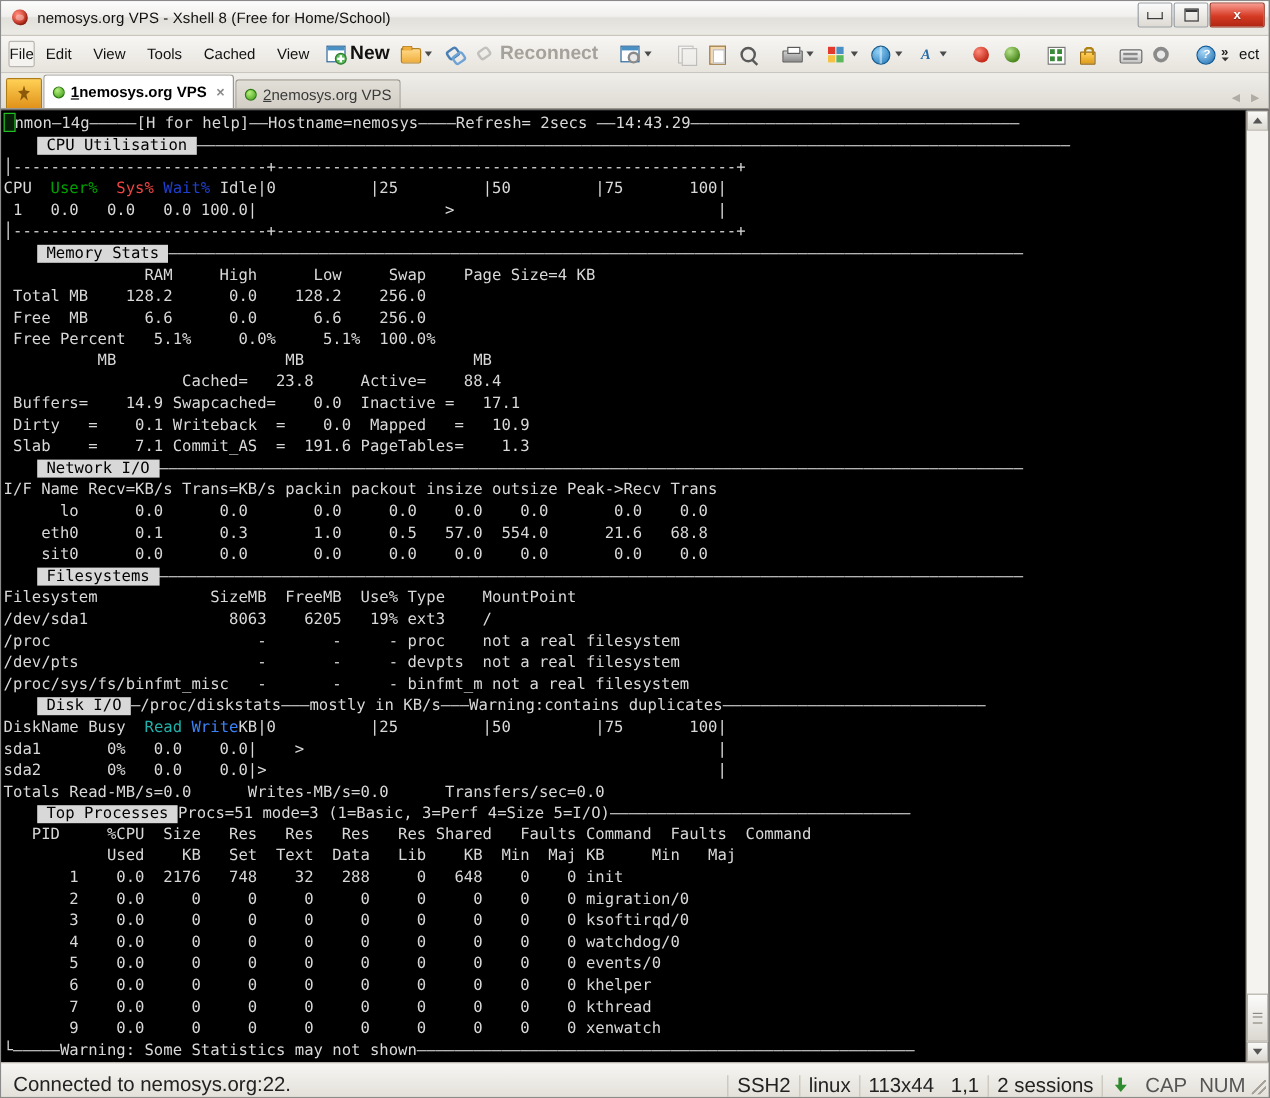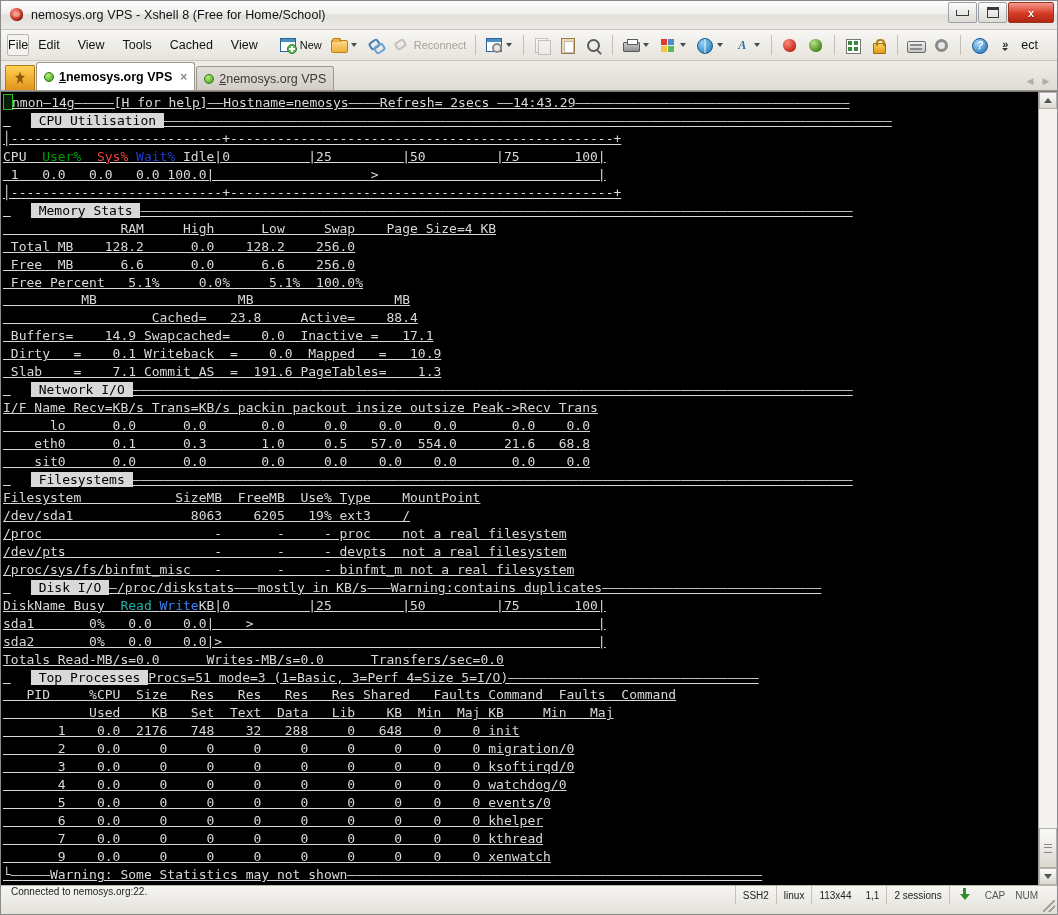--- a/index.html
+++ b/index.html
@@ -69,21 +69,21 @@
     padding-left:6px;
   }
   .menuitem{
     padding:4px 9px;font-size:12.5px;color:#111;cursor:default;white-space:nowrap;
   }
   .menuitem.first{
     border:1px solid #b9b6af;background:#f4f3f0;border-radius:2px;padding:3px 0;
   }
   .sep{width:1px;height:20px;background:#c3c0b9;margin:0 5px;}
   .tbbtn{display:flex;align-items:center;padding:2px 4px;cursor:default;white-space:nowrap;}
-  .tbbtn .lbl{font-size:11px;color:#111;margin-left:3px;}
+  .tbbtn .lbl{font-size:16px;color:#111;margin-left:3px;font-weight:bold;}
   .tbbtn.disabled .lbl{color:#a5a29b;}
   .caret{
     width:0;height:0;border-left:3.5px solid transparent;border-right:3.5px solid transparent;
     border-top:4px solid #4a4a4a;margin-left:3px;margin-right:2px;
   }
   .ic{width:18px;height:17px;position:relative;display:inline-block;flex:0 0 18px;}
   .ic.dim{opacity:.38;filter:grayscale(1);}
 
   
   .ic .win{position:absolute;left:1px;top:1px;width:14px;height:12px;background:#fff;border:1px solid #2a6496;}
@@ -172,21 +172,20 @@
   .termwrap{flex:1 1 auto;display:flex;background:#000;overflow:hidden;position:relative;
     border-top:1px solid #7a7a7a;}
   .term{
     flex:1 1 auto;background:#000;color:#d8d8d8;
     font-family:"DejaVu Sans Mono","Liberation Mono",monospace;
     font-size:13px;line-height:17.95px;
     letter-spacing:0px;
     padding:2px 0 0 2px;
     white-space:pre;
     overflow:hidden;
-    text-decoration:underline;
   }
   .term .grn{color:#00a000;}
   .term .red{color:#ef4444;}
   .term .blu{color:#1e3fd0;}
   .term .cyn{color:#20b2aa;}
   .term .yel{color:#3b82f6;}
   .term .inv{background:#d8d8d8;color:#000;margin-left:20px;}
   .cursorblk{display:inline-block;width:8px;height:14px;border:1px solid #22c022;
     background:#081f08;vertical-align:-3px;margin-right:-1px;}
 
@@ -208,24 +207,24 @@
     position:absolute;left:0;right:0;bottom:0;height:40px;
     background:linear-gradient(180deg,#fbfbfa,#dbd8d1);
     border:1px solid #b5b1a9;box-sizing:border-box;
     display:flex;align-items:center;justify-content:center;
   }
   .vsthumb .grip{width:8px;height:7px;border-top:1px solid #8e8a82;border-bottom:1px solid #8e8a82;}
   .vsthumb .grip:after{content:"";display:block;height:3px;border-top:1px solid #8e8a82;margin-top:2px;}
 
   
   .statusbar{
-    height:28px;flex:0 0 28px;display:flex;align-items:flex-start;
+    height:28px;flex:0 0 28px;display:flex;align-items:flex-end;
     background:linear-gradient(180deg,#f6f5f2,#e4e1da);
     border-top:1px solid #b9b5ad;
-    font-size:10px;color:#222;
+    font-size:17px;color:#222;
   }
   .st-msg{padding-left:10px;flex:1 1 auto;white-space:nowrap;}
   .st-cell{
     padding:0 7px;border-left:1px solid #c6c2ba;height:18px;display:flex;align-items:center;
     white-space:nowrap;
   }
   .st-cell.noborder{border-left:none;}
   .st-cap,.st-num{color:#555;padding:0 5px;}
   .dlarrow{
     width:12px;height:14px;position:relative;margin:0 2px;

